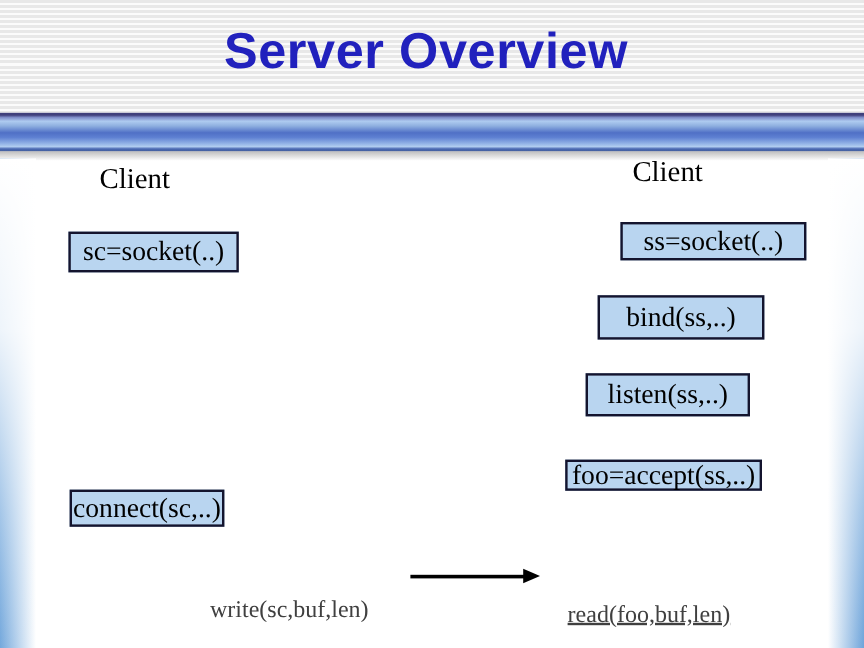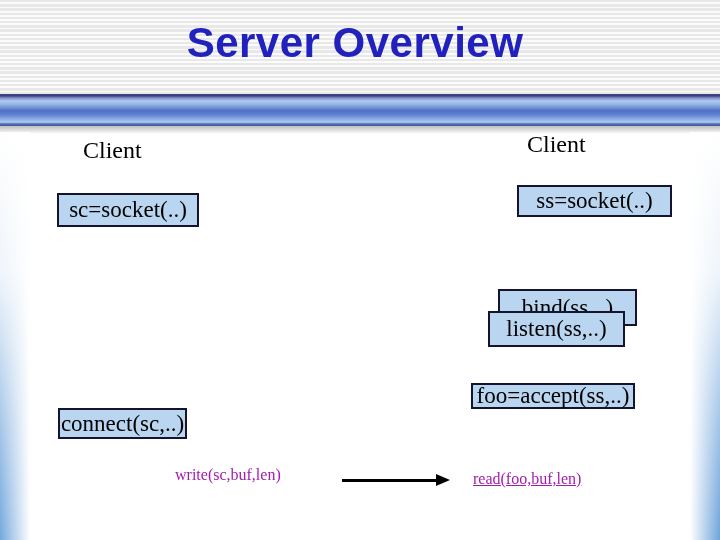--- a/index.html
+++ b/index.html
@@ -43,28 +43,28 @@
       rgba(255,255,255,0.35) 72%, rgba(255,255,255,0) 100%);
   }
   
   .col-label { position:absolute; font-size:24px; color:#000000; }
   .flowbox {
     position:absolute; box-sizing:border-box;
     display:flex; align-items:center; justify-content:center;
     background:#b9d5f0; border:2px solid #14142e;
     font-size:23px; color:#000; white-space:nowrap;
   }
-  .calltext { position:absolute; font-size:16px; color:#a21caf; white-space:nowrap; }
+  .calltext { position:absolute; font-size:20px; color:#404040; white-space:nowrap;margin-top:31px; }
 
   #client-label  { left:83px;  top:137px; }
   #server-label  { left:527px; top:131px; }
 
   #box-sc      { left:57px;  top:193px; width:142px; height:34px; }
   #box-ss      { left:517px; top:185px; width:155px; height:32px; }
-  #box-bind    { left:498px; top:246px; width:139px; height:37px;margin-top:43px; }
+  #box-bind    { left:498px; top:246px; width:139px; height:37px; }
   #box-listen  { left:488px; top:311px; width:137px; height:36px; }
   #box-accept  { left:471px; top:383px; width:164px; height:26px; }
   #box-connect { left:58px;  top:408px; width:129px; height:31px; }
 
   #write-call { left:175px; top:466px; }
   #read-call  { left:473px; top:470px;text-decoration:underline; }
 
   .arrow-line {
     position:absolute; left:342px; top:479px; width:96px; height:3px; background:#000;
   }

